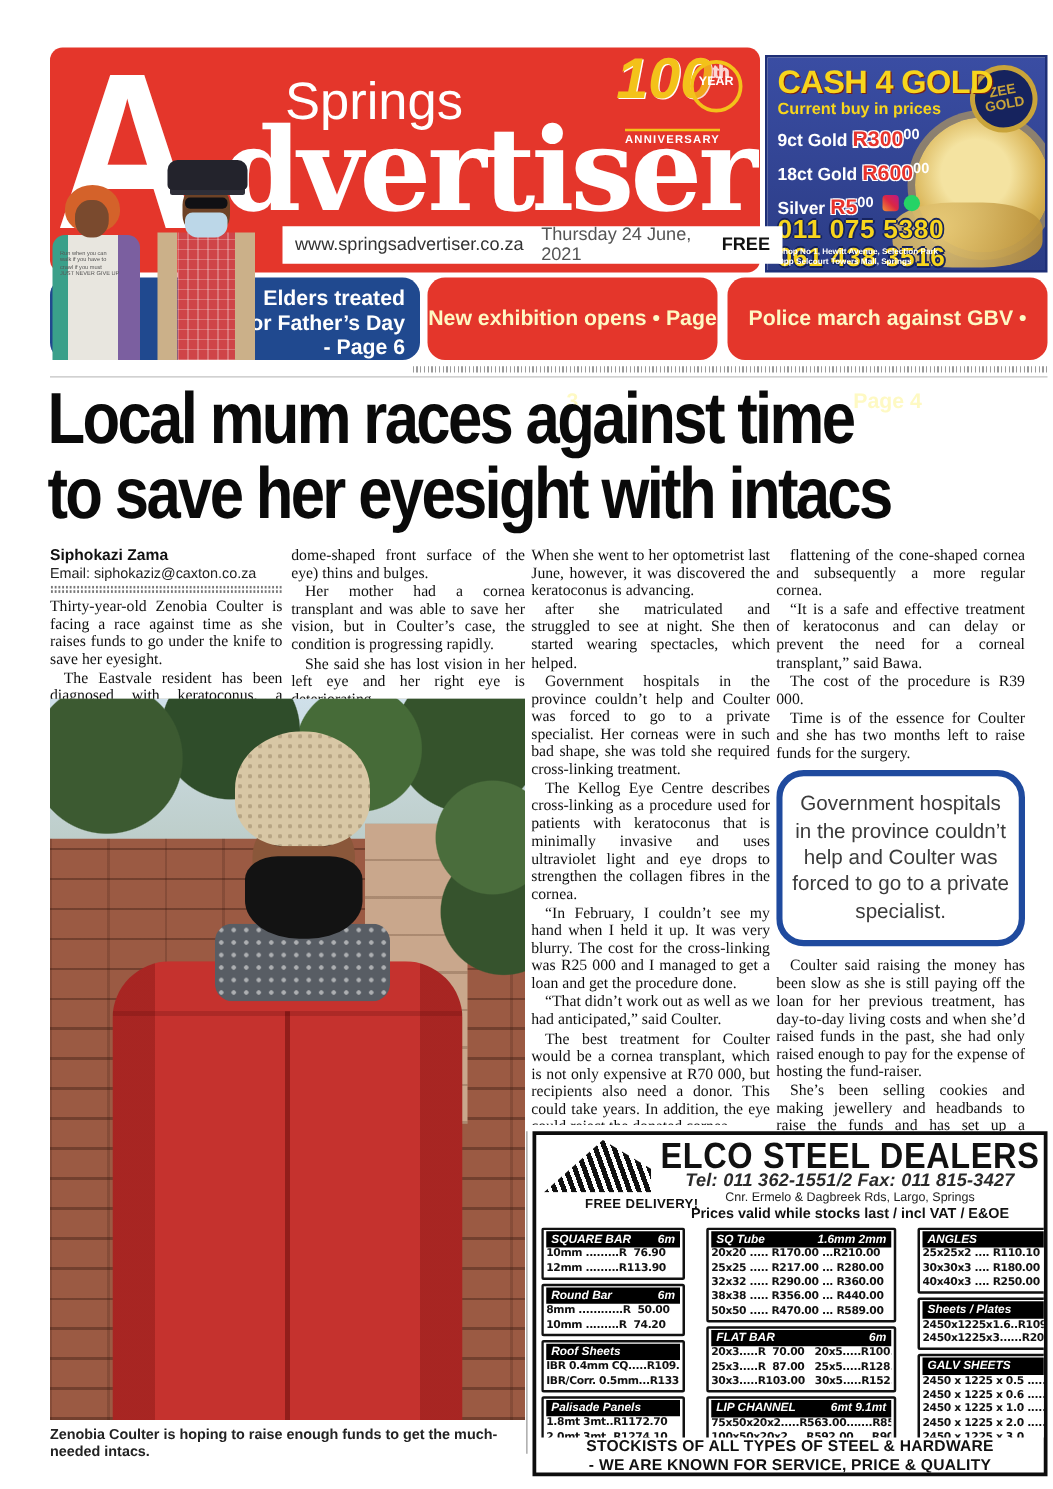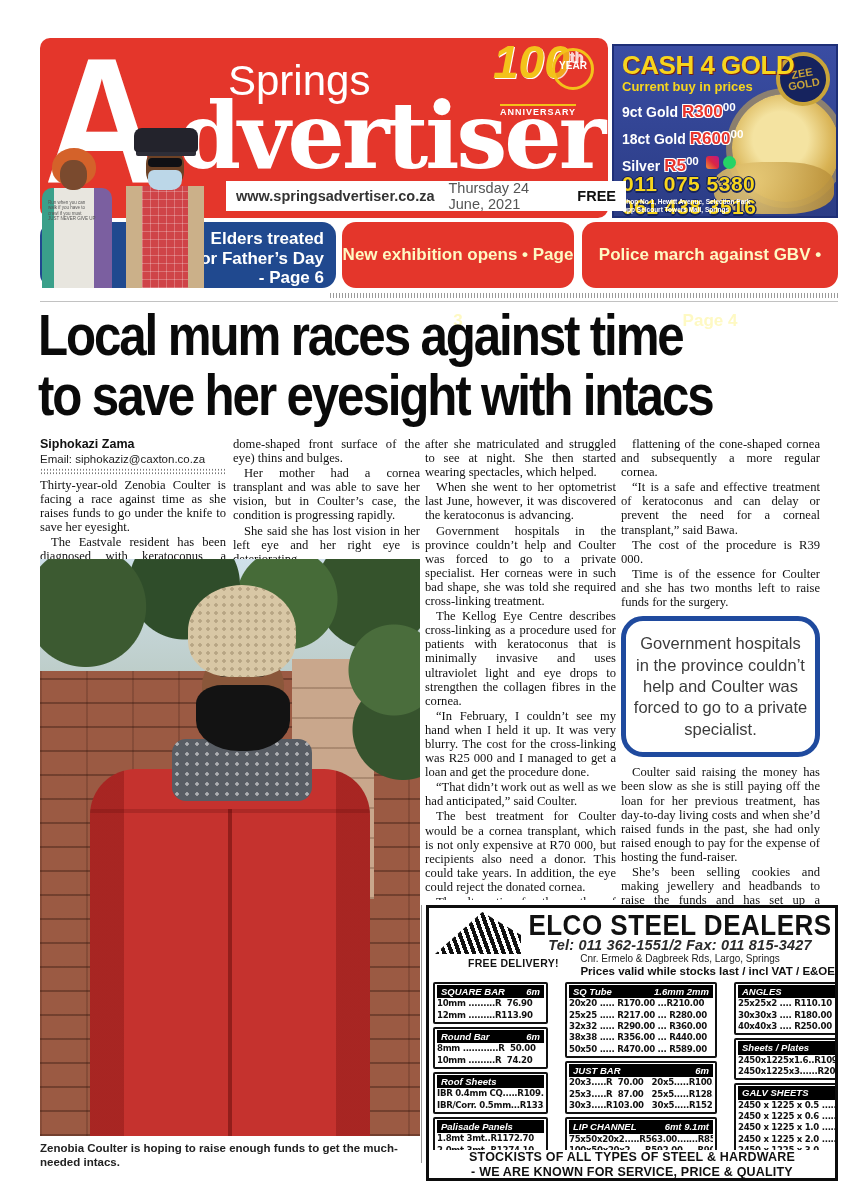--- a/index.html
+++ b/index.html
@@ -4,21 +4,21 @@
 <style>
   html,body{margin:0;padding:0;background:#fff;}
   #page{position:relative;width:842px;height:1191px;background:#fff;overflow:hidden;font-family:"Liberation Sans",sans-serif;color:#111;}
 
   
   .masthead{position:absolute;left:40px;top:38px;width:568px;height:180px;background:#e4362b;border-radius:10px;z-index:2;}
   .big-a{position:absolute;left:4px;top:-2px;font:900 178px/0.95 "Liberation Sans",sans-serif;color:#fff;transform:scaleX(0.9);transform-origin:left top;}
   .springs{position:absolute;left:188px;top:22px;font:42px/1 "Liberation Sans",sans-serif;color:#fff;letter-spacing:0;}
   .dvertiser{position:absolute;left:138px;top:52px;font:900 92px/1 "DejaVu Serif",serif;color:#fff;letter-spacing:-3px;transform:scaleX(0.98);transform-origin:left top;}
   .infobar{position:absolute;left:186px;bottom:7px;width:380px;height:30px;background:#fff;display:flex;align-items:center;gap:14px;padding:0 10px;font:14.5px "Liberation Sans",sans-serif;color:#555;}
-  .infobar .www{font-weight:bold;color:#333;}
+  .infobar .www{font-weight:normal;color:#333;}
   .infobar .free{margin-left:auto;font-weight:900;color:#111;}
   .anniv{position:absolute;right:4px;top:4px;width:132px;text-align:center;z-index:3;}
   .anniv-top{font:900 italic 46px/0.9 "Liberation Sans",sans-serif;color:#f3c21a;text-shadow:1px 1px 0 #fff;}
   .anniv-top .th{font:900 14px "Liberation Sans",sans-serif;color:#fff;vertical-align:super;font-style:normal;}
   .year-badge{position:absolute;right:10px;top:6px;width:36px;height:36px;border-radius:50%;border:3px solid #f3c21a;color:#fff;font:900 10px/30px "Liberation Sans",sans-serif;background:rgba(228,54,43,0.2);}
   .anniv-label{font:700 9px/1 "Liberation Sans",sans-serif;color:#fff;letter-spacing:1px;margin-top:2px;border-top:2px solid #f3c21a;padding-top:2px;display:inline-block;}
 
   
   .elders{position:absolute;left:46px;top:128px;width:190px;height:160px;z-index:6;}
   .elders div{position:absolute;}
@@ -100,21 +100,21 @@
 
   
   .vrule{position:absolute;left:421px;top:905px;width:1px;height:258px;background:#999;}
   .steel{position:absolute;left:426px;top:905px;width:412px;height:276px;border:3px solid #0d0d0d;box-sizing:border-box;background:#fff;overflow:hidden;}
   .elco-head{position:relative;height:72px;}
   .elco-logo{position:absolute;left:6px;top:4px;width:86px;height:42px;background:repeating-linear-gradient(70deg,#111 0 4px,#fff 4px 7px);clip-path:polygon(0 100%,55% 0,100% 55%,100% 100%);}
   .free-del{position:absolute;left:6px;top:50px;font:900 10.5px/1 "Liberation Sans",sans-serif;letter-spacing:0.3px;padding-left:33px;}
   .elco-title{position:absolute;left:96px;top:2px;width:310px;text-align:center;font:900 26px/1 "Liberation Sans",sans-serif;letter-spacing:0.5px;transform:scaleY(1.12);transform-origin:center top;}
   .elco-tel{position:absolute;left:96px;top:30px;width:310px;text-align:center;font:900 italic 14.5px/1 "Liberation Sans",sans-serif;color:#2b2b2b;letter-spacing:0.2px;}
   .elco-addr{position:absolute;left:96px;top:46px;width:310px;text-align:center;font:10px/1 "Liberation Sans",sans-serif;color:#222;}
-  .elco-terms{position:absolute;left:96px;top:58px;width:310px;text-align:right;font:900 11.5px/1 "Liberation Sans",sans-serif;}
+  .elco-terms{position:absolute;left:96px;top:58px;width:310px;text-align:center;font:900 11.5px/1 "Liberation Sans",sans-serif;}
   .elco-cols{position:absolute;left:4px;top:74px;width:404px;height:168px;display:flex;gap:17px;overflow:hidden;}
   .ecol{display:flex;flex-direction:column;}
   .ecA{width:115px;} .ecB{width:152px;} .ecC{width:130px;}
   .mini{border:2px solid #111;border-radius:2px;margin-bottom:3px;padding:1px 2px 1px;background:#fff;}
   .mini-head{background:#000;color:#fff;font:900 italic 9.5px/1.4 "Liberation Sans",sans-serif;display:flex;justify-content:space-between;padding:0 4px;}
   .mini .row{font:700 8.6px/1.32 "DejaVu Sans",sans-serif;letter-spacing:-0.3px;white-space:pre;overflow:hidden;}
   .elco-foot{position:absolute;left:0;top:242px;width:100%;text-align:center;font:900 12.5px/1.2 "Liberation Sans",sans-serif;letter-spacing:0.2px;}
 </style>
 </head>
 <body>
@@ -197,22 +197,22 @@
   <div class="col c1">
       <p>Thirty-year-old Zenobia Coulter is facing a race against time as she raises funds to go under the knife to save her eyesight.</p>
       <p>The Eastvale resident has been diagnosed with keratoconus, a genetic condition in which the cornea (clear,</p>
     </div>
   <div class="col c2">
       <p>dome-shaped front surface of the eye) thins and bulges.</p>
       <p>Her mother had a cornea transplant and was able to save her vision, but in Coulter’s case, the condition is progressing rapidly.</p>
       <p>She said she has lost vision in her left eye and her right eye is deteriorating.</p>
     </div>
   <div class="col c3">
+      <p>When she went to her optometrist last June, however, it was discovered the keratoconus is advancing.</p>
       <p>after she matriculated and struggled to see at night. She then started wearing spectacles, which helped.</p>
-      <p>When she went to her optometrist last June, however, it was discovered the keratoconus is advancing.</p>
       <p>Government hospitals in the province couldn’t help and Coulter was forced to go to a private specialist. Her corneas were in such bad shape, she was told she required cross-linking treatment.</p>
       <p>The Kellog Eye Centre describes cross-linking as a procedure used for patients with keratoconus that is minimally invasive and uses ultraviolet light and eye drops to strengthen the collagen fibres in the cornea.</p>
       <p>“In February, I couldn’t see my hand when I held it up. It was very blurry. The cost for the cross-linking was R25 000 and I managed to get a loan and get the procedure done.</p>
       <p>“That didn’t work out as well as we had anticipated,” said Coulter.</p>
       <p>The best treatment for Coulter would be a cornea transplant, which is not only expensive at R70 000, but recipients also need a donor. This could take years. In addition, the eye could reject the donated cornea.</p>
       <p>The alternative for the mother of two is to get intracorneal ring segments implantation, called ICRS or intacs, for which she is now raising funds.</p>
     </div>
   <div class="col c4 indent-all">
     <div>
         <p>flattening of the cone-shaped cornea and subsequently a more regular cornea.</p>
@@ -307,21 +307,21 @@
           <div>
               <div class="row">20x20 ..... R170.00 ...R210.00</div>
               <div class="row">25x25 ..... R217.00 ... R280.00</div>
               <div class="row">32x32 ..... R290.00 ... R360.00</div>
               <div class="row">38x38 ..... R356.00 ... R440.00</div>
               <div class="row">50x50 ..... R470.00 ... R589.00</div>
             </div>
         </div>
         <div class="mini">
           <div class="mini-head">
-              <span>JUST BAR</span>
+              <span>FLAT BAR</span>
               <span>6m</span>
             </div>
           <div>
               <div class="row">20x3.....R  70.00   20x5.....R100.00</div>
               <div class="row">25x3.....R  87.00   25x5.....R128.00</div>
               <div class="row">30x3.....R103.00   30x5.....R152.00</div>
             </div>
         </div>
         <div class="mini">
           <div class="mini-head">

